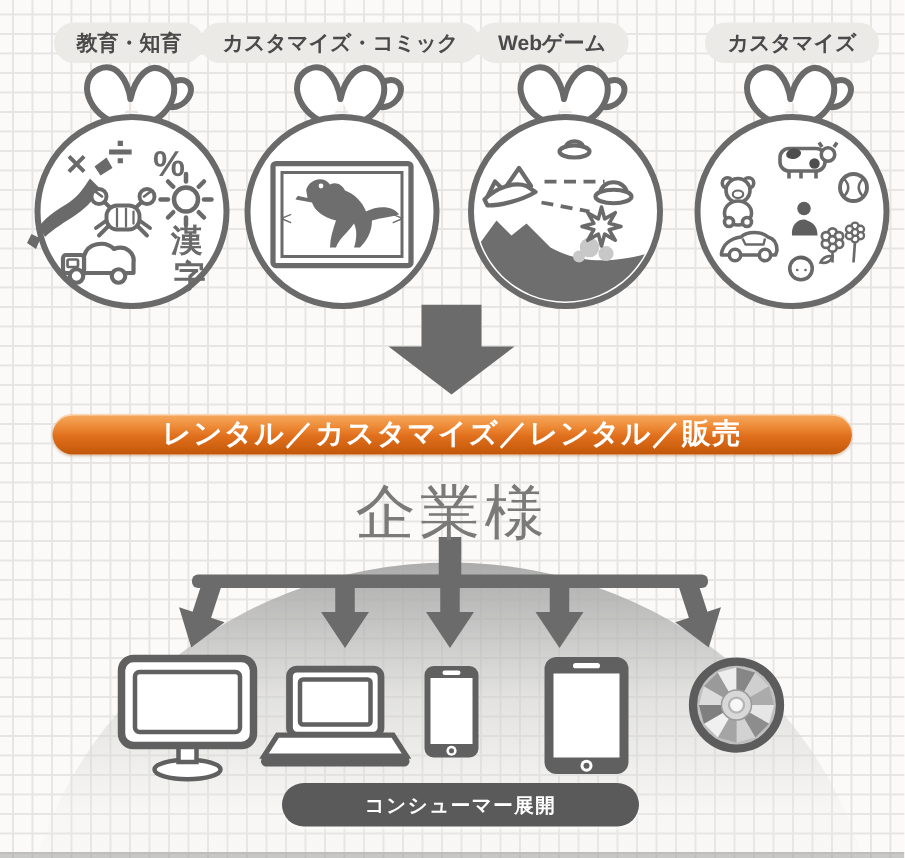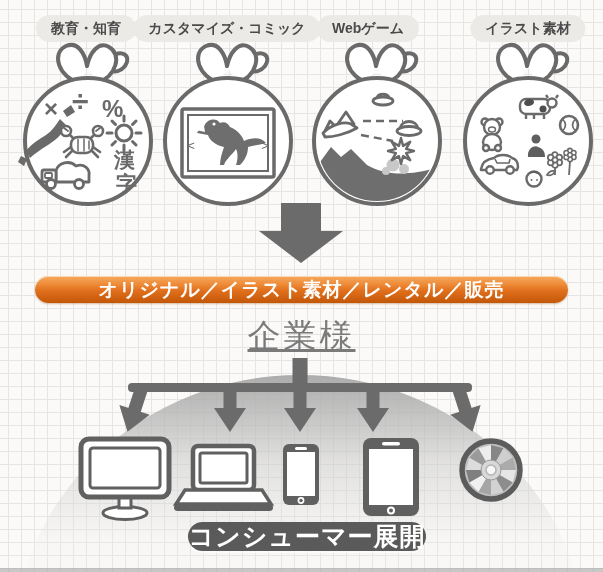--- a/index.html
+++ b/index.html
@@ -28,43 +28,43 @@
   .offer-banner{
     position:absolute;left:35px;top:276px;width:533px;height:27px;border-radius:14px;
     background:linear-gradient(to bottom,#f6ab60 0%,#ee8c39 30%,#e0username 0,#e06f1c 55%,#c25708 100%);
     background:linear-gradient(to bottom,#f6ab60 0%,#ee8c39 30%,#e06f1c 55%,#c25708 100%);
     box-shadow:inset 0 1px 0 rgba(255,255,255,.55), 0 1px 2px rgba(140,70,0,.35);
     color:#fff;font-weight:bold;font-size:19px;line-height:27px;text-align:center;letter-spacing:1px;
     z-index:4;
   }
   .client-label{
     position:absolute;left:0;right:0;top:314px;text-align:center;
-    color:#7a7a7a;font-size:33px;letter-spacing:3px;z-index:4;text-decoration:underline;
+    color:#7a7a7a;font-size:40px;letter-spacing:3px;z-index:4;
   }
   .dist{position:absolute;left:80px;top:358px;z-index:3;}
   .devices{position:absolute;left:60px;top:425px;z-index:3;}
   .consumer-banner{
     position:absolute;left:188px;top:522px;width:238px;height:29px;border-radius:15px;
-    background:#5a5a5a;color:#fff;font-weight:bold;font-size:25px;line-height:29px;
+    background:#5a5a5a;color:#fff;font-weight:bold;font-size:13px;line-height:29px;
     text-align:center;letter-spacing:1px;z-index:4;
     box-shadow:0 2px 0 rgba(255,255,255,.55);
   }
   svg text{font-family:"Liberation Sans","DejaVu Sans",sans-serif;}
 </style>
 </head>
 <body>
 
 <div class="stage">
 
   <div class="dome"></div>
 
   <div class="cat-label" style="left:86px">教育・知育</div>
   <div class="cat-label" style="left:227px">カスタマイズ・コミック</div>
   <div class="cat-label" style="left:368px">Webゲーム</div>
-  <div class="cat-label" style="left:528px">イラスト素材</div>
+  <div class="cat-label" style="left:528px">カスタマイズ</div>
 
   <svg class="balloon" style="left:8px;top:36px" width="160" height="185" viewBox="-80 -105 160 185">
     <g stroke="#6a6a6a" fill="#fff" stroke-width="4" stroke-linejoin="round" stroke-linecap="round">
       <path d="M -8,-58 C -30,-64 -37,-88 -22,-95 C -10,-100 -3,-87 -1,-75"></path>
       <path d="M 22,-83 C 34,-93 44,-85 37,-75 C 33,-70 27,-68 21,-71"></path>
       <path d="M -1,-75 C 2,-89 11,-100 21,-94 C 34,-87 29,-65 9,-58"></path>
     </g>
     <circle cx="0" cy="0" r="63" fill="#fff" stroke="#6a6a6a" stroke-width="4"></circle>
     <g fill="#6a6a6a" font-weight="bold">
       <text x="-44" y="-24" font-size="24">×</text>
@@ -246,21 +246,21 @@
       <circle cx="-2.5" cy="1" r="0.9" fill="#6a6a6a" stroke="none"></circle>
         <circle cx="3" cy="1" r="0.9" fill="#6a6a6a" stroke="none"></circle>
     </g>
   </svg>
 
   <svg class="big-arrow" width="92" height="62" viewBox="0 0 92 62">
     <polygon fill="#6b6b6b" points="26,0 66,0 66,28 88,28 46,60 4,28 26,28"></polygon>
   </svg>
 
   <div class="offer-banner">
-    <span>オリジナル／イラスト素材／レンタル／販売</span>
+    <span>レンタル／カスタマイズ／レンタル／販売</span>
   </div>
 
   <div class="client-label">企業様</div>
 
   <svg class="dist" width="440" height="85" viewBox="0 0 440 85">
     <g fill="#6b6b6b">
       <rect x="212.5" y="0" width="15" height="27"></rect>
       <rect x="48" y="25" width="344" height="9" rx="4"></rect>
       <g transform="translate(62,29) rotate(18)">
         <rect x="-6.5" y="0" width="13" height="26"></rect>

